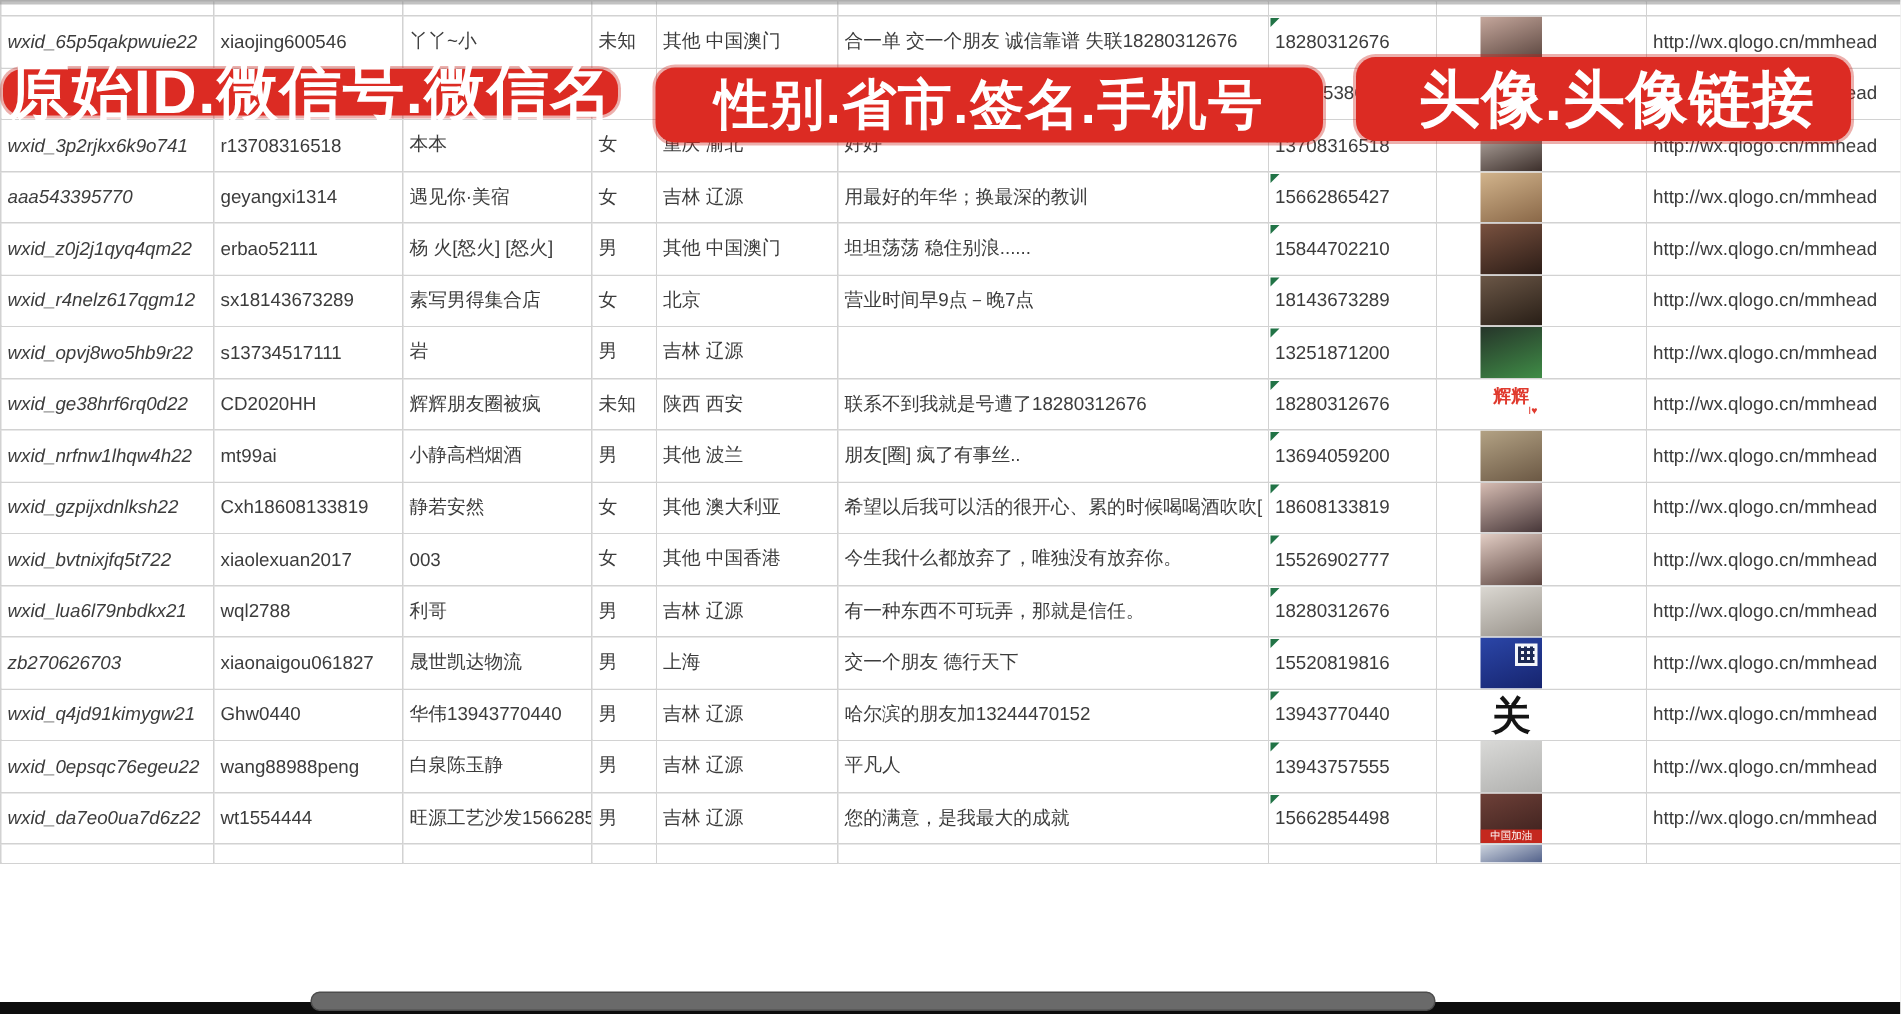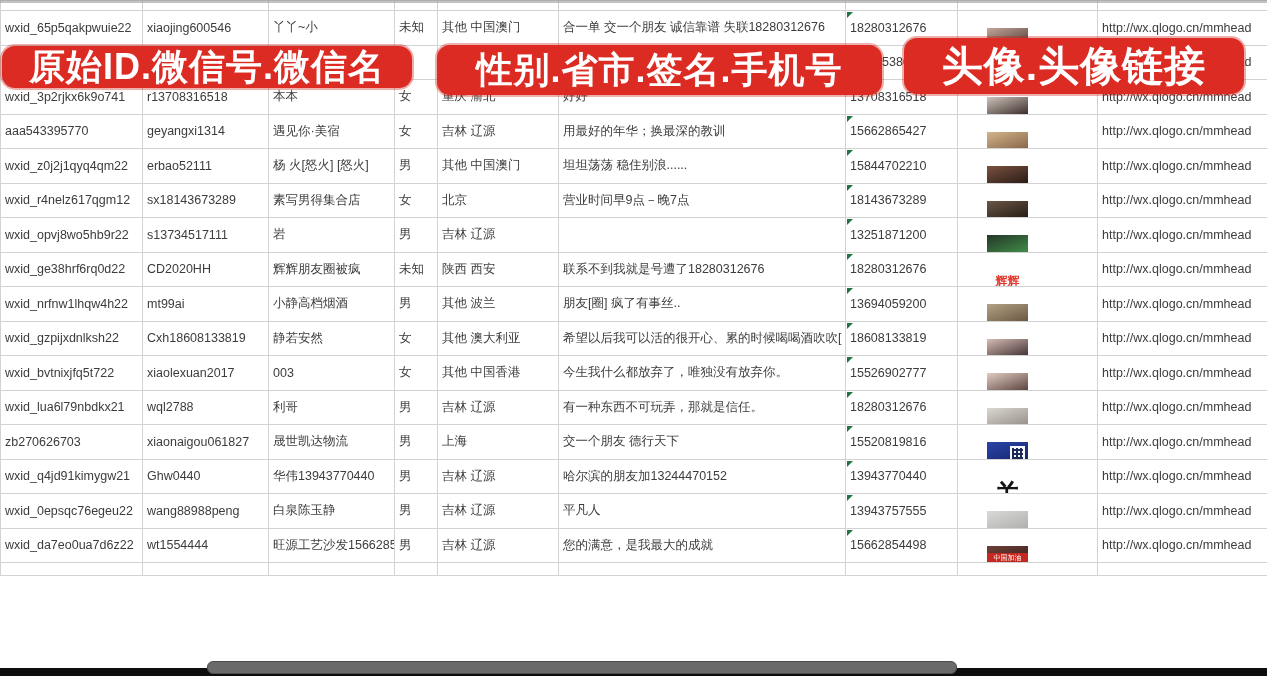--- a/index.html
+++ b/index.html
@@ -10,57 +10,57 @@
   .top-edge{position:absolute;top:0;left:0;right:0;height:3px;background:#8f8f8f;opacity:.55;z-index:5;}
   table.grid{border-collapse:collapse;table-layout:fixed;width:1267px;}
   table.grid td{
     border:1px solid #d2d2d2;padding:0 4px;font-size:12.5px;color:#3c3c3c;
     white-space:nowrap;overflow:hidden;vertical-align:middle;background:#fff;
     position:relative;
   }
   tr.row-normal td{height:33.5px;}
   tr.row-top td{height:9px;}
   tr.row-bottom td{height:12px;}
-  td.c-id{padding-left:3px;}
+  td.c-id{padding-left:3px;font-style:italic;}
   td.c-account{padding-left:6px;}
   td.c-name{padding-left:4px;}
   td.c-gender{padding-left:4px;}
   td.c-region{padding-left:6px;}
   td.c-sig{padding-left:5px;}
   td.c-phone{padding-left:11px;}
   td.c-phone.indent{padding-left:36px;}
   td.c-avatar{padding:0;}
   td.c-url{padding-left:13px;color:#2a2a2a;}
   .tri{
     position:absolute;top:1px;left:1px;width:0;height:0;
     border-top:6px solid #217346;border-right:6px solid transparent;
   }
   .avatar{
-    position:absolute;left:29px;top:17px;bottom:0;width:41px;overflow:hidden;
+    position:absolute;left:29px;top:0;bottom:0;width:41px;overflow:hidden;
   }
   .avatar .av-label{display:block;text-align:center;font-weight:bold;line-height:1.1;}
   .avatar .av-sub{display:block;text-align:right;font-size:7px;line-height:1;padding-right:3px;}
   .avatar .av-tag{
     position:absolute;left:0;right:0;bottom:0;height:9px;
     color:#fff;font-size:7px;line-height:9px;text-align:center;overflow:hidden;
   }
   .avatar .av-qr{
     position:absolute;right:3px;top:4px;width:15px;height:15px;background:#f4f6fa;
     background-image:repeating-linear-gradient(0deg,#1d2a55 0 2px,transparent 2px 4px),
                      repeating-linear-gradient(90deg,#1d2a55 0 2px,transparent 2px 4px);
     background-size:11px 11px;background-position:2px 2px;background-repeat:no-repeat;
   }
   .banner{
     position:absolute;background:#dc2b23;border-radius:13px;color:#ffffff;
     font-weight:bold;display:flex;align-items:center;justify-content:center;
     z-index:10;letter-spacing:1px;box-shadow:0 0 0 2px rgba(200,25,18,.35);
   }
-  .banner-1{left:2px;top:46px;width:410px;height:42px;font-size:36px;}
+  .banner-1{left:2px;top:46px;width:410px;height:31px;font-size:41px;}
   .banner-2{left:437px;top:45px;width:445px;height:50px;font-size:36px;}
-  .banner-3{left:904px;top:38px;width:340px;height:56px;font-size:41px;}
+  .banner-3{left:904px;top:38px;width:312px;height:56px;font-size:41px;padding-left:18px;}
   .bottom-bar{position:absolute;left:0;right:0;bottom:0;height:8px;background:#0d0d0d;z-index:6;}
   .scroll-thumb{
     position:absolute;left:207px;bottom:2px;width:748px;height:11px;
     background:#6a6a6a;border:1px solid #4d4d4d;border-radius:6px;z-index:7;
   }
 </style>
 </head>
 <body>
 
 <div class="sheet">

